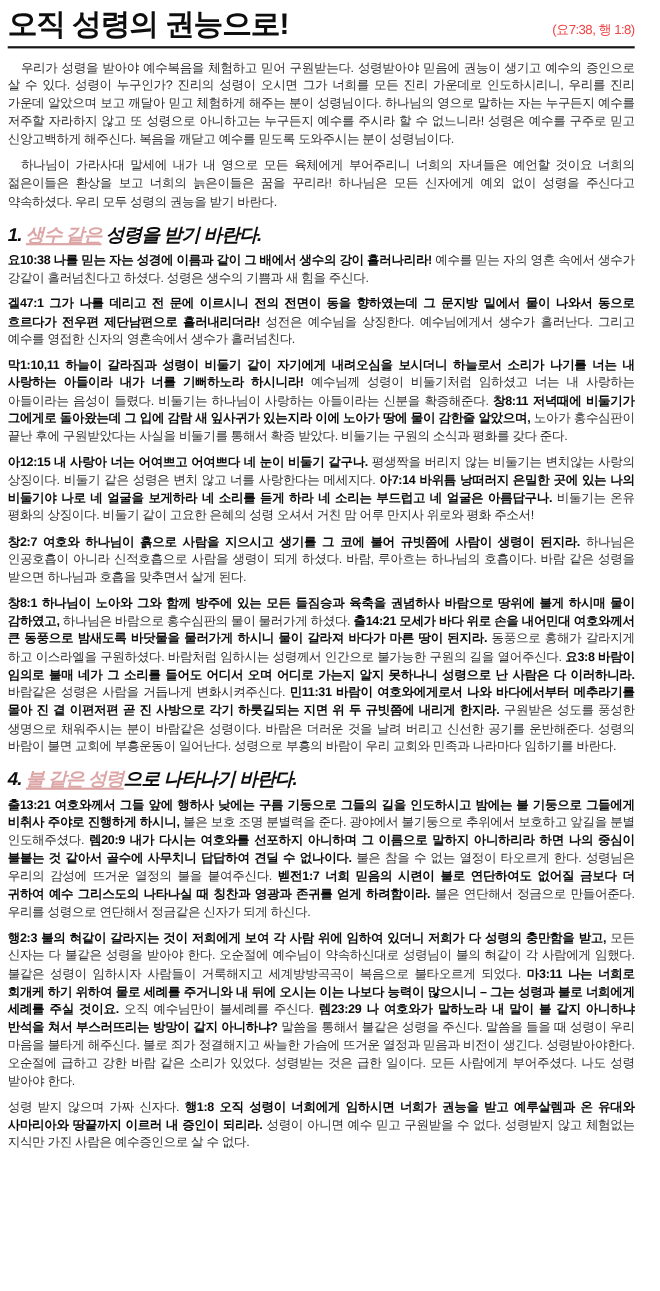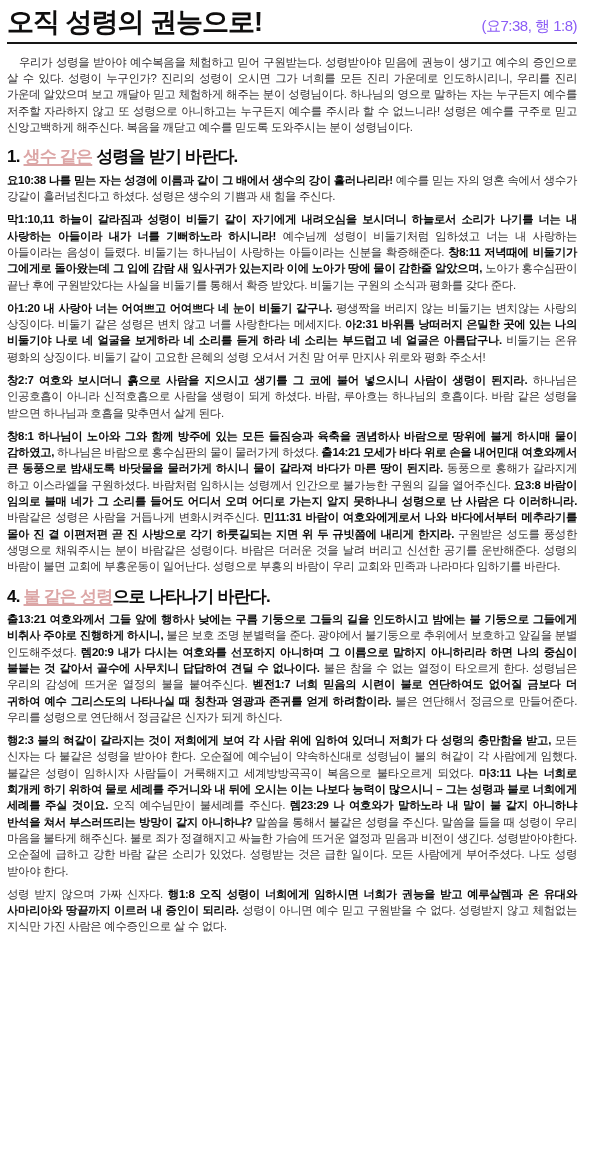--- a/index.html
+++ b/index.html
@@ -7,34 +7,34 @@
     width:600px;height:1174px;box-sizing:border-box;
     padding:8px 23px 0 7px;background:#fff;overflow:hidden;
     font-family:"Liberation Sans","DejaVu Sans",sans-serif;
     color:#2e2a2b;
   }
   .hdr{display:flex;justify-content:space-between;align-items:flex-end;}
   .hdr h1{
     margin:0;font-size:27px;line-height:1.1;font-weight:800;
     letter-spacing:-1px;color:#0f0e0e;
   }
-  .hdr .ref{font-size:15px;color:#8b5cf6;letter-spacing:-0.5px;padding-bottom:2px;white-space:nowrap;}
+  .hdr .ref{font-size:12px;color:#ef4444;letter-spacing:-0.5px;padding-bottom:2px;white-space:nowrap;}
   .rule{border:none;border-top:2px solid #161616;margin:4px 0 10px 0;}
   p{margin:0;}
   .intro-p, .body-p, .close-p{
     font-size:11.4px;line-height:1.43;text-align:justify;
     letter-spacing:-0.3px;word-break:keep-all;margin-bottom:7px;
   }
   .intro-p{text-indent:12px;margin-bottom:8px;}
   .close-p{margin-bottom:8px;}
   .vb{font-weight:800;color:#0d0d0d;}
   .vr{font-weight:400;color:#2e2a2b;}
   h2.sec{
     margin:12px 0 5px 0;font-size:17px;line-height:1.15;
-    letter-spacing:-0.8px;font-weight:800;color:#0d0d0d;
+    letter-spacing:-0.8px;font-weight:800;color:#0d0d0d;font-style:italic;
   }
   h2.sec .num{color:#0d0d0d;}
   h2.sec .hl{
     color:var(--highlight,#dca6a6);
     text-decoration:underline;
     text-decoration-color:var(--highlight,#dca6a6);
     text-decoration-thickness:1.5px;
     text-underline-offset:2px;
   }
   h2.sec .rest{color:#0d0d0d;}
@@ -43,27 +43,29 @@
 <body>
 
 <div class="page">
   <div class="hdr">
     <h1>오직 성령의 권능으로!</h1>
     <span class="ref">(요7:38, 행 1:8)</span>
   </div>
   <hr class="rule">
   <div id="intro">
       <p class="intro-p"><span class="vr">우리가 성령을 받아야 예수복음을 체험하고 믿어 구원받는다. 성령받아야 믿음에 권능이 생기고 예수의 증인으로 살 수 있다. 성령이 누구인가? 진리의 성령이 오시면 그가 너희를 모든 진리 가운데로 인도하시리니, 우리를 진리 가운데 알았으며 보고 깨달아 믿고 체험하게 해주는 분이 성령님이다. 하나님의 영으로 말하는 자는 누구든지 예수를 저주할 자라하지 않고 또 성령으로 아니하고는 누구든지 예수를 주시라 할 수 없느니라! 성령은 예수를 구주로 믿고 신앙고백하게 해주신다. 복음을 깨닫고 예수를 믿도록 도와주시는 분이 성령님이다.</span></p>
+      <p class="intro-p"><span class="vr">하나님이 가라사대 말세에 내가 내 영으로 모든 육체에게 부어주리니 너희의 자녀들은 예언할 것이요 너희의 젊은이들은 환상을 보고 너희의 늙은이들은 꿈을 꾸리라! 하나님은 모든 신자에게 예외 없이 성령을 주신다고 약속하셨다. 우리 모두 성령의 권능을 받기 바란다.</span></p>
     </div>
   <div id="sections">
       <h2 class="sec"><span class="num">1. </span><span class="hl">생수 같은</span><span class="rest"> 성령을 받기 바란다.</span></h2>
       <p class="body-p"><span class="vb">요10:38 나를 믿는 자는 성경에 이름과 같이 그 배에서 생수의 강이 흘러나리라!</span><span class="vr"> 예수를 믿는 자의 영혼 속에서 생수가 강같이 흘러넘친다고 하셨다. 성령은 생수의 기쁨과 새 힘을 주신다.</span></p>
+      <p class="body-p"><span class="vb">겔47:1 그가 나를 데리고 전 문에 이르시니 전의 전면이 동을 향하였는데 그 문지방 밑에서 물이 나와서 동으로 흐르다가 전우편 제단남편으로 흘러내리더라!</span><span class="vr"> 성전은 예수님을 상징한다. 예수님에게서 생수가 흘러난다. 그리고 예수를 영접한 신자의 영혼속에서 생수가 흘러넘친다.</span></p>
       <p class="body-p"><span class="vb">막1:10,11 하늘이 갈라짐과 성령이 비둘기 같이 자기에게 내려오심을 보시더니 하늘로서 소리가 나기를 너는 내 사랑하는 아들이라 내가 너를 기뻐하노라 하시니라!</span><span class="vr"> 예수님께 성령이 비둘기처럼 임하셨고 너는 내 사랑하는 아들이라는 음성이 들렸다. 비둘기는 하나님이 사랑하는 아들이라는 신분을 확증해준다. </span><span class="vb">창8:11 저녁때에 비둘기가 그에게로 돌아왔는데 그 입에 감람 새 잎사귀가 있는지라 이에 노아가 땅에 물이 감한줄 알았으며,</span><span class="vr"> 노아가 홍수심판이 끝난 후에 구원받았다는 사실을 비둘기를 통해서 확증 받았다. 비둘기는 구원의 소식과 평화를 갖다 준다.</span></p>
-      <p class="body-p"><span class="vb">아1:20 내 사랑아 너는 어여쁘고 어여쁘다 네 눈이 비둘기 같구나.</span><span class="vr"> 평생짝을 버리지 않는 비둘기는 변치않는 사랑의 상징이다. 비둘기 같은 성령은 변치 않고 너를 사랑한다는 메세지다. </span><span class="vb">아2:31 바위틈 낭떠러지 은밀한 곳에 있는 나의 비둘기야 나로 네 얼굴을 보게하라 네 소리를 듣게 하라 네 소리는 부드럽고 네 얼굴은 아름답구나.</span><span class="vr"> 비둘기는 온유 평화의 상징이다. 비둘기 같이 고요한 은혜의 성령 오셔서 거친 맘 어루 만지사 위로와 평화 주소서!</span></p>
-      <p class="body-p"><span class="vb">창2:7 여호와 보시더니 흙으로 사람을 지으시고 생기를 그 코에 불어 넣으시니 사람이 생령이 된지라.</span><span class="vr"> 하나님은 인공호흡이 아니라 신적호흡으로 사람을 생령이 되게 하셨다. 바람, 루아흐는 하나님의 호흡이다. 바람 같은 성령을 받으면 하나님과 호흡을 맞추면서 살게 된다.</span></p>
+      <p class="body-p"><span class="vb">아12:15 내 사랑아 너는 어여쁘고 어여쁘다 네 눈이 비둘기 같구나.</span><span class="vr"> 평생짝을 버리지 않는 비둘기는 변치않는 사랑의 상징이다. 비둘기 같은 성령은 변치 않고 너를 사랑한다는 메세지다. </span><span class="vb">아7:14 바위틈 낭떠러지 은밀한 곳에 있는 나의 비둘기야 나로 네 얼굴을 보게하라 네 소리를 듣게 하라 네 소리는 부드럽고 네 얼굴은 아름답구나.</span><span class="vr"> 비둘기는 온유 평화의 상징이다. 비둘기 같이 고요한 은혜의 성령 오셔서 거친 맘 어루 만지사 위로와 평화 주소서!</span></p>
+      <p class="body-p"><span class="vb">창2:7 여호와 하나님이 흙으로 사람을 지으시고 생기를 그 코에 불어 규빗쯤에 사람이 생령이 된지라.</span><span class="vr"> 하나님은 인공호흡이 아니라 신적호흡으로 사람을 생령이 되게 하셨다. 바람, 루아흐는 하나님의 호흡이다. 바람 같은 성령을 받으면 하나님과 호흡을 맞추면서 살게 된다.</span></p>
       <p class="body-p"><span class="vb">창8:1 하나님이 노아와 그와 함께 방주에 있는 모든 들짐승과 육축을 권념하사 바람으로 땅위에 불게 하시매 물이 감하였고,</span><span class="vr"> 하나님은 바람으로 홍수심판의 물이 물러가게 하셨다. </span><span class="vb">출14:21 모세가 바다 위로 손을 내어민대 여호와께서 큰 동풍으로 밤새도록 바닷물을 물러가게 하시니 물이 갈라져 바다가 마른 땅이 된지라.</span><span class="vr"> 동풍으로 홍해가 갈라지게 하고 이스라엘을 구원하셨다. 바람처럼 임하시는 성령께서 인간으로 불가능한 구원의 길을 열어주신다. </span><span class="vb">요3:8 바람이 임의로 불매 네가 그 소리를 들어도 어디서 오며 어디로 가는지 알지 못하나니 성령으로 난 사람은 다 이러하니라.</span><span class="vr"> 바람같은 성령은 사람을 거듭나게 변화시켜주신다. </span><span class="vb">민11:31 바람이 여호와에게로서 나와 바다에서부터 메추라기를 몰아 진 곁 이편저편 곧 진 사방으로 각기 하룻길되는 지면 위 두 규빗쯤에 내리게 한지라.</span><span class="vr"> 구원받은 성도를 풍성한 생명으로 채워주시는 분이 바람같은 성령이다. 바람은 더러운 것을 날려 버리고 신선한 공기를 운반해준다. 성령의 바람이 불면 교회에 부흥운동이 일어난다. 성령으로 부흥의 바람이 우리 교회와 민족과 나라마다 임하기를 바란다.</span></p>
       <h2 class="sec"><span class="num">4. </span><span class="hl">불 같은 성령</span><span class="rest">으로 나타나기 바란다.</span></h2>
       <p class="body-p"><span class="vb">출13:21 여호와께서 그들 앞에 행하사 낮에는 구름 기둥으로 그들의 길을 인도하시고 밤에는 불 기둥으로 그들에게 비취사 주야로 진행하게 하시니,</span><span class="vr"> 불은 보호 조명 분별력을 준다. 광야에서 불기둥으로 추위에서 보호하고 앞길을 분별 인도해주셨다. </span><span class="vb">렘20:9 내가 다시는 여호와를 선포하지 아니하며 그 이름으로 말하지 아니하리라 하면 나의 중심이 불붙는 것 같아서 골수에 사무치니 답답하여 견딜 수 없나이다.</span><span class="vr"> 불은 참을 수 없는 열정이 타오르게 한다. 성령님은 우리의 감성에 뜨거운 열정의 불을 붙여주신다. </span><span class="vb">벧전1:7 너희 믿음의 시련이 불로 연단하여도 없어질 금보다 더 귀하여 예수 그리스도의 나타나실 때 칭찬과 영광과 존귀를 얻게 하려함이라.</span><span class="vr"> 불은 연단해서 정금으로 만들어준다. 우리를 성령으로 연단해서 정금같은 신자가 되게 하신다.</span></p>
       <p class="body-p"><span class="vb">행2:3 불의 혀같이 갈라지는 것이 저희에게 보여 각 사람 위에 임하여 있더니 저희가 다 성령의 충만함을 받고,</span><span class="vr"> 모든 신자는 다 불같은 성령을 받아야 한다. 오순절에 예수님이 약속하신대로 성령님이 불의 혀같이 각 사람에게 임했다. 불같은 성령이 임하시자 사람들이 거룩해지고 세계방방곡곡이 복음으로 불타오르게 되었다. </span><span class="vb">마3:11 나는 너희로 회개케 하기 위하여 물로 세례를 주거니와 내 뒤에 오시는 이는 나보다 능력이 많으시니 – 그는 성령과 불로 너희에게 세례를 주실 것이요.</span><span class="vr"> 오직 예수님만이 불세례를 주신다. </span><span class="vb">렘23:29 나 여호와가 말하노라 내 말이 불 같지 아니하냐 반석을 쳐서 부스러뜨리는 방망이 같지 아니하냐?</span><span class="vr"> 말씀을 통해서 불같은 성령을 주신다. 말씀을 들을 때 성령이 우리 마음을 불타게 해주신다. 불로 죄가 정결해지고 싸늘한 가슴에 뜨거운 열정과 믿음과 비전이 생긴다. 성령받아야한다. 오순절에 급하고 강한 바람 같은 소리가 있었다. 성령받는 것은 급한 일이다. 모든 사람에게 부어주셨다. 나도 성령 받아야 한다.</span></p>
     </div>
   <div id="closing">
       <p class="close-p"><span class="vr">성령 받지 않으며 가짜 신자다. </span><span class="vb">행1:8 오직 성령이 너희에게 임하시면 너희가 권능을 받고 예루살렘과 온 유대와 사마리아와 땅끝까지 이르러 내 증인이 되리라.</span><span class="vr"> 성령이 아니면 예수 믿고 구원받을 수 없다. 성령받지 않고 체험없는 지식만 가진 사람은 예수증인으로 살 수 없다.</span></p>
     </div>
 </div>
 

